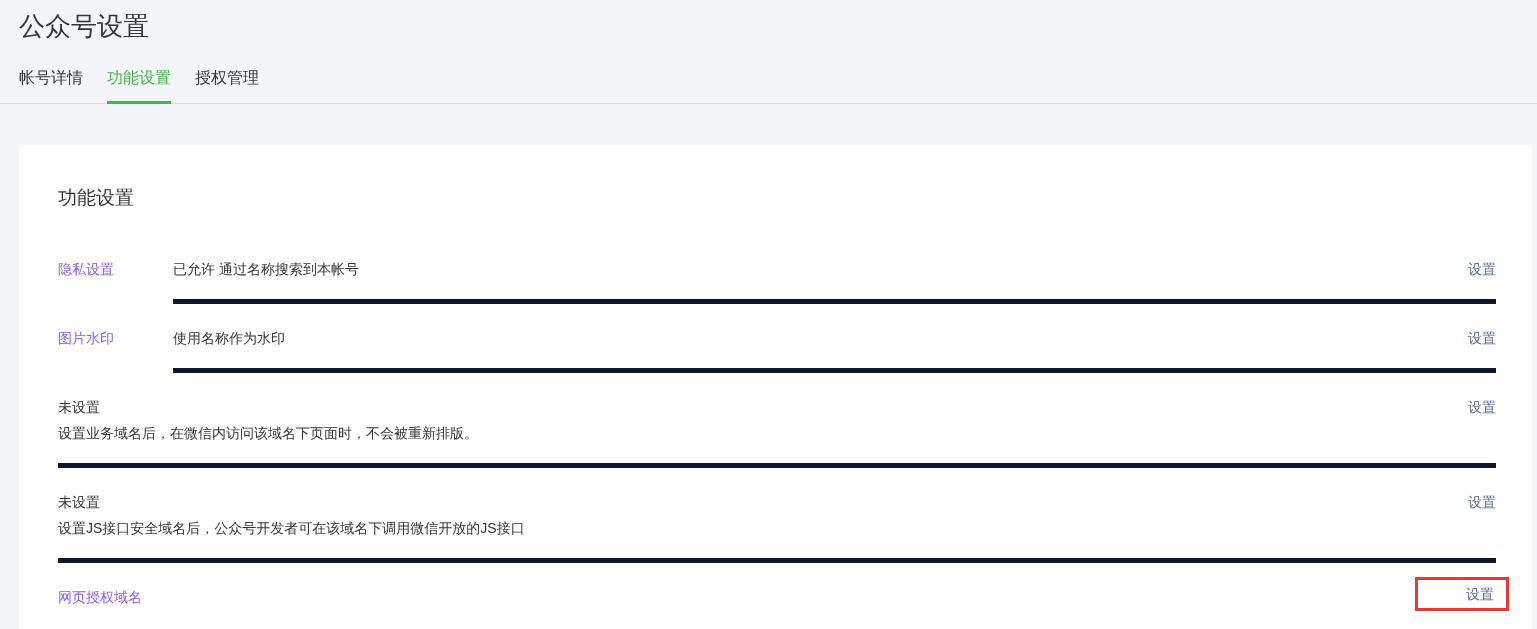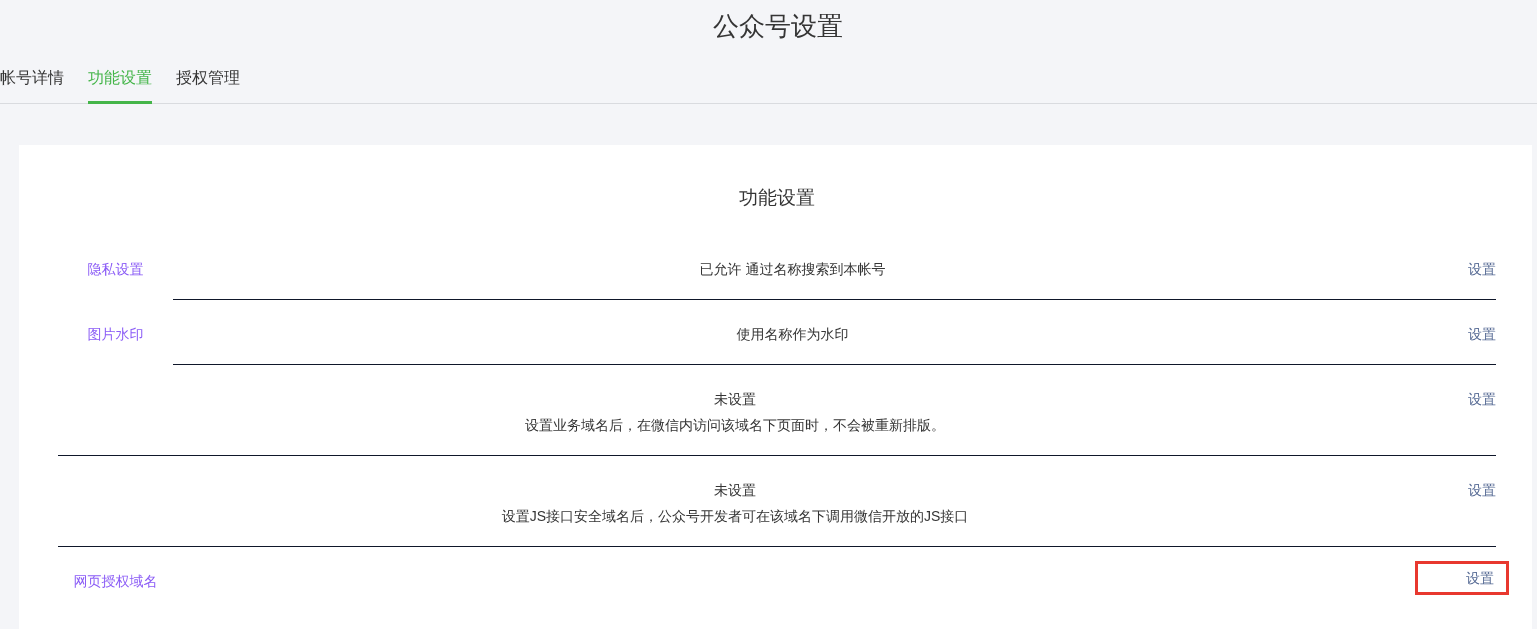--- a/index.html
+++ b/index.html
@@ -1,35 +1,35 @@
 <!DOCTYPE html>
 <html><head>
 <meta charset="utf-8">
 <style>
-  * { box-sizing: border-box; text-align: center; }
+  * { box-sizing: border-box; }
   html, body {
     margin: 0; padding: 0;
     width: 1537px; height: 629px;
     background: #f4f5f8;
     font-family: "Liberation Sans", "DejaVu Sans", sans-serif;
     color: #353535;
     overflow: hidden;
   }
   
   .header { padding-top: 10px; }
   .title-wrap { padding-left: 19px; }
   .page-title {
     margin: 0;
     font-size: 26px;
     font-weight: 400;
     line-height: 32px;
     color: #353535;
   }
   .tabs-bar { border-bottom: 1px solid #d9dbdf; margin-top: 26px; }
-  .tabs { display: flex; align-items: stretch; }
+  .tabs { display: flex; align-items: stretch; padding-left: 19px; }
   .tab {
     font-size: 16px;
     color: #353535;
     margin-right: 24px;
     padding-bottom: 12px;
     cursor: pointer;
     white-space: nowrap;
   }
   .tab.active {
     color: #44b549;
@@ -58,21 +58,21 @@
     padding-top: 24px;
     font-size: 14px;
     line-height: 20px;
     color: #8b5cf6;
   }
   .row-body {
     flex: 1;
     display: flex;
     align-items: flex-start;
     padding: 24px 0 20px 0;
-    border-bottom: 1px solid #0f172a;
+    border-bottom: 5px solid #0f172a;
     min-width: 0;
   }
   .row:last-child .row-body { border-bottom: none; }
   .row-main { flex: 1; min-width: 0; }
   .row-value {
     font-size: 14px;
     line-height: 20px;
     color: #353535;
     min-height: 20px;
   }

